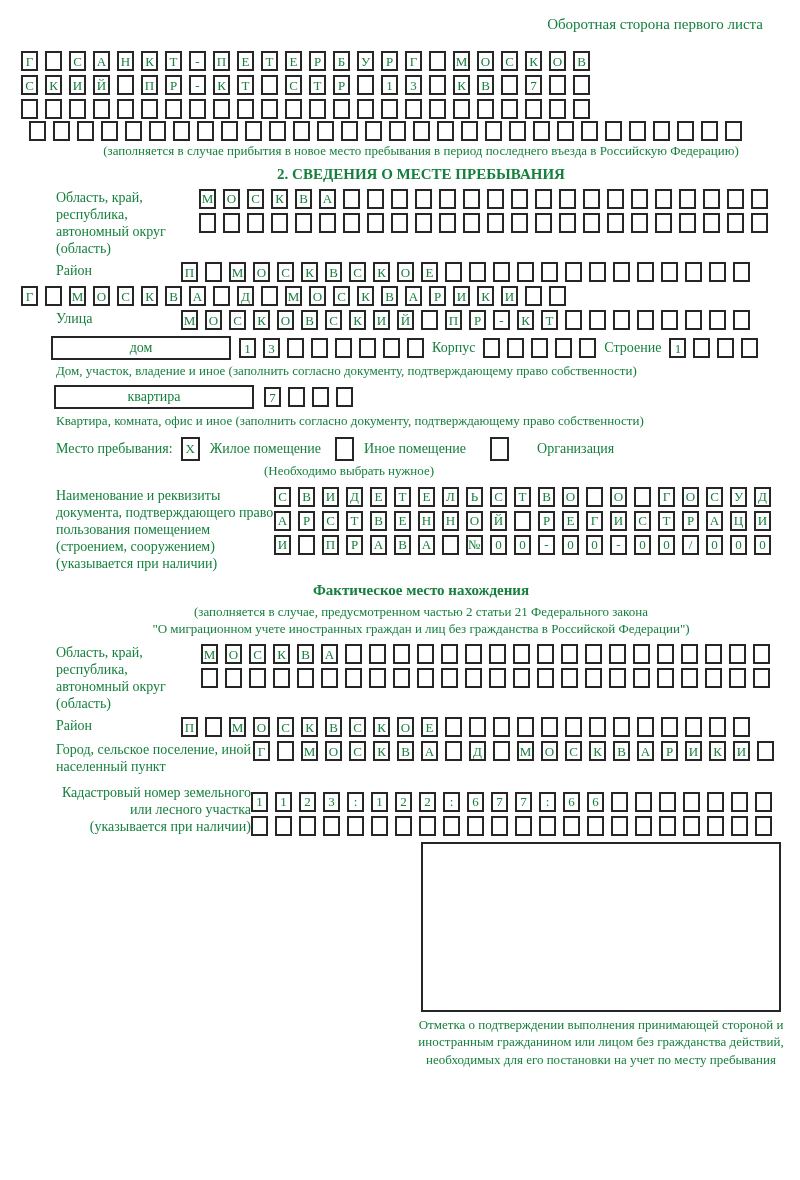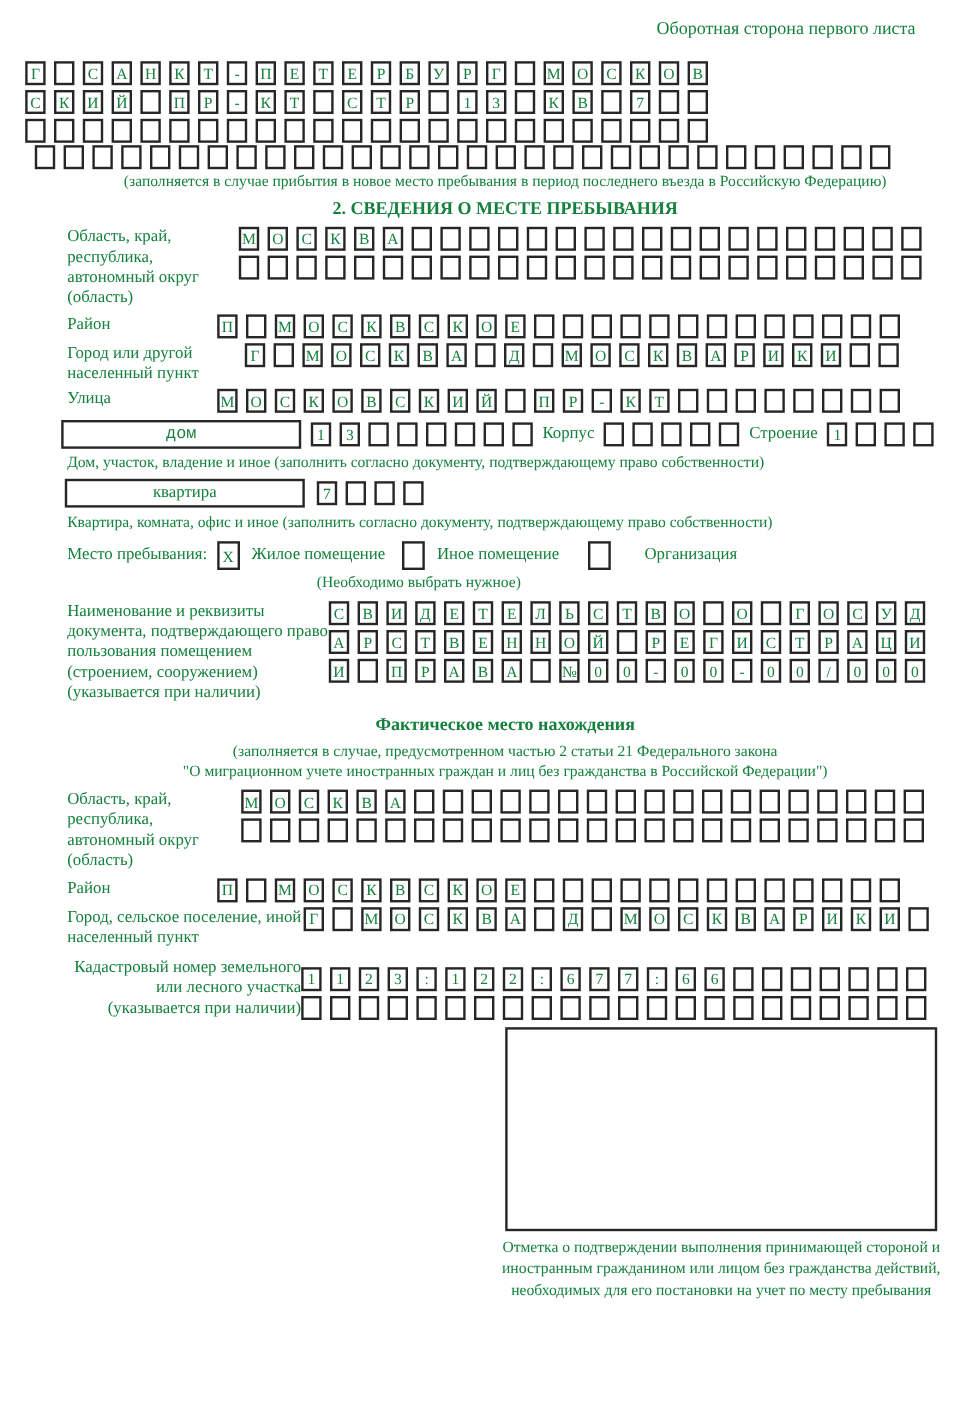--- a/index.html
+++ b/index.html
@@ -225,21 +225,20 @@
         <span class="box"></span>
         <span class="box"></span>
         <span class="box"></span>
         <span class="box"></span>
         <span class="box"></span>
         <span class="box"></span>
       </div>
   </div>
 
   <div class="frow" style="margin-top:4px;">
-    <div class="flabel" style="width:183px;">Город или другой населенный пункт</div>
     <div class="brow">
         <span class="box">Г</span>
         <span class="box"></span>
         <span class="box">М</span>
         <span class="box">О</span>
         <span class="box">С</span>
         <span class="box">К</span>
         <span class="box">В</span>
         <span class="box">А</span>
         <span class="box"></span>
@@ -284,21 +283,21 @@
         <span class="box"></span>
         <span class="box"></span>
         <span class="box"></span>
         <span class="box"></span>
         <span class="box"></span>
         <span class="box"></span>
       </div>
   </div>
 
   <div class="frow" style="margin:6px 0 0 30px;align-items:center;">
-    <div class="widebox" style="width:200px;font-family:Liberation Mono, monospace;">дом</div>
+    <div class="widebox" style="width:180px;">дом</div>
     <div class="brow" style="margin-left:8px;">
         <span class="box">1</span>
         <span class="box">3</span>
         <span class="box"></span>
         <span class="box"></span>
         <span class="box"></span>
         <span class="box"></span>
         <span class="box"></span>
         <span class="box"></span>
       </div>

